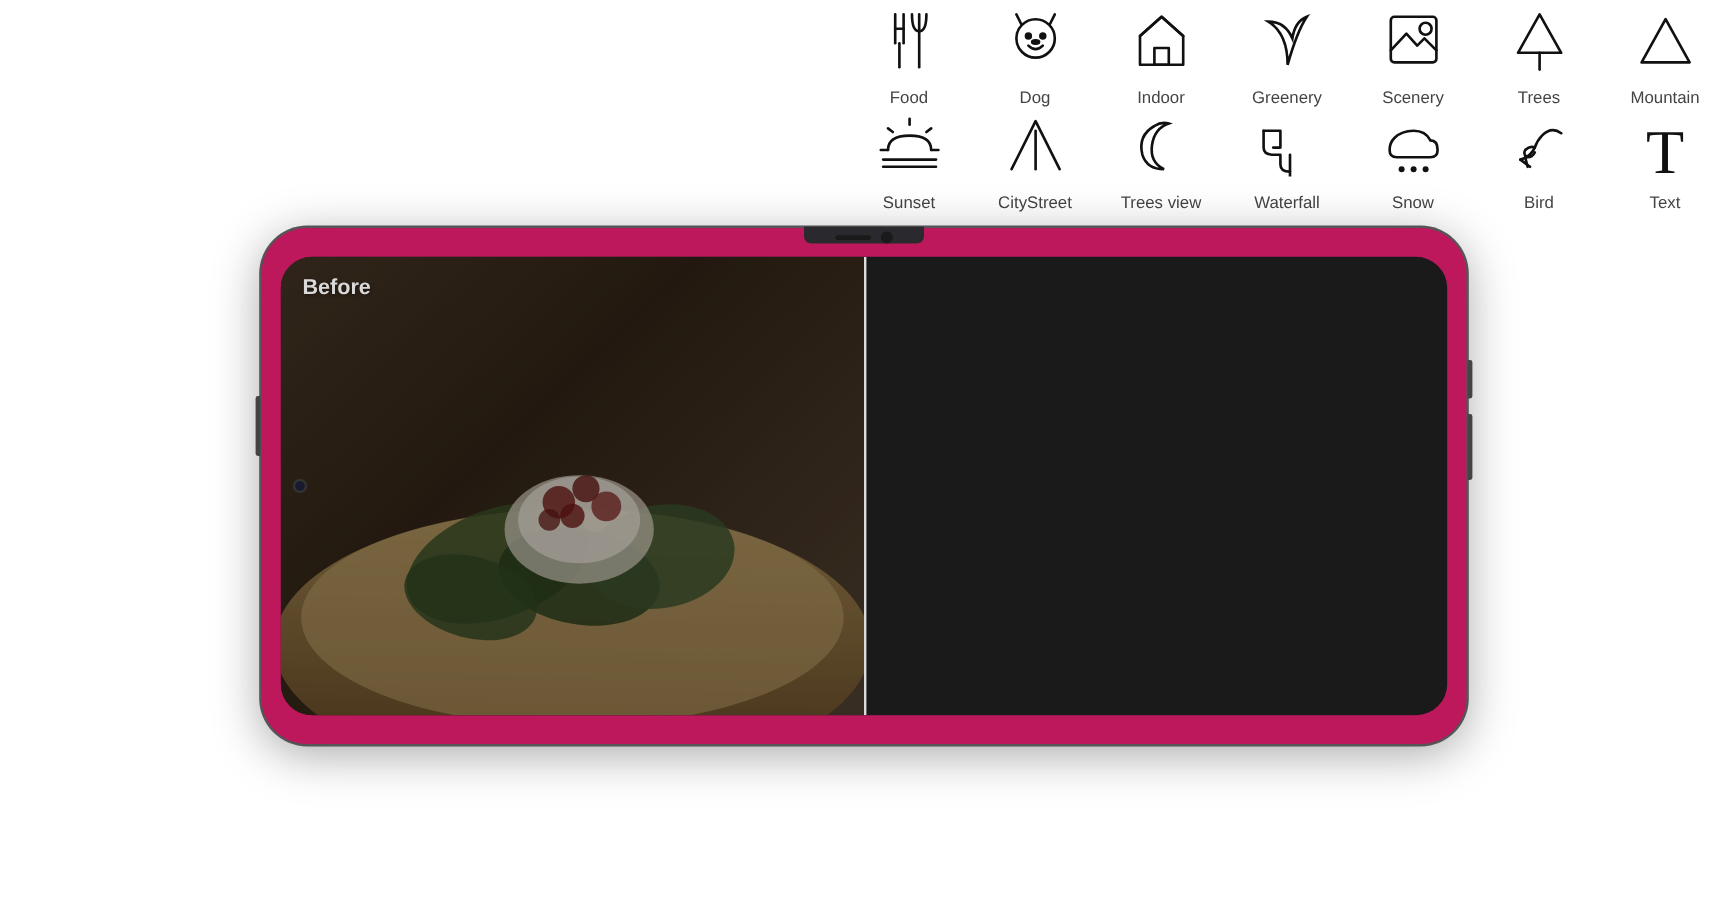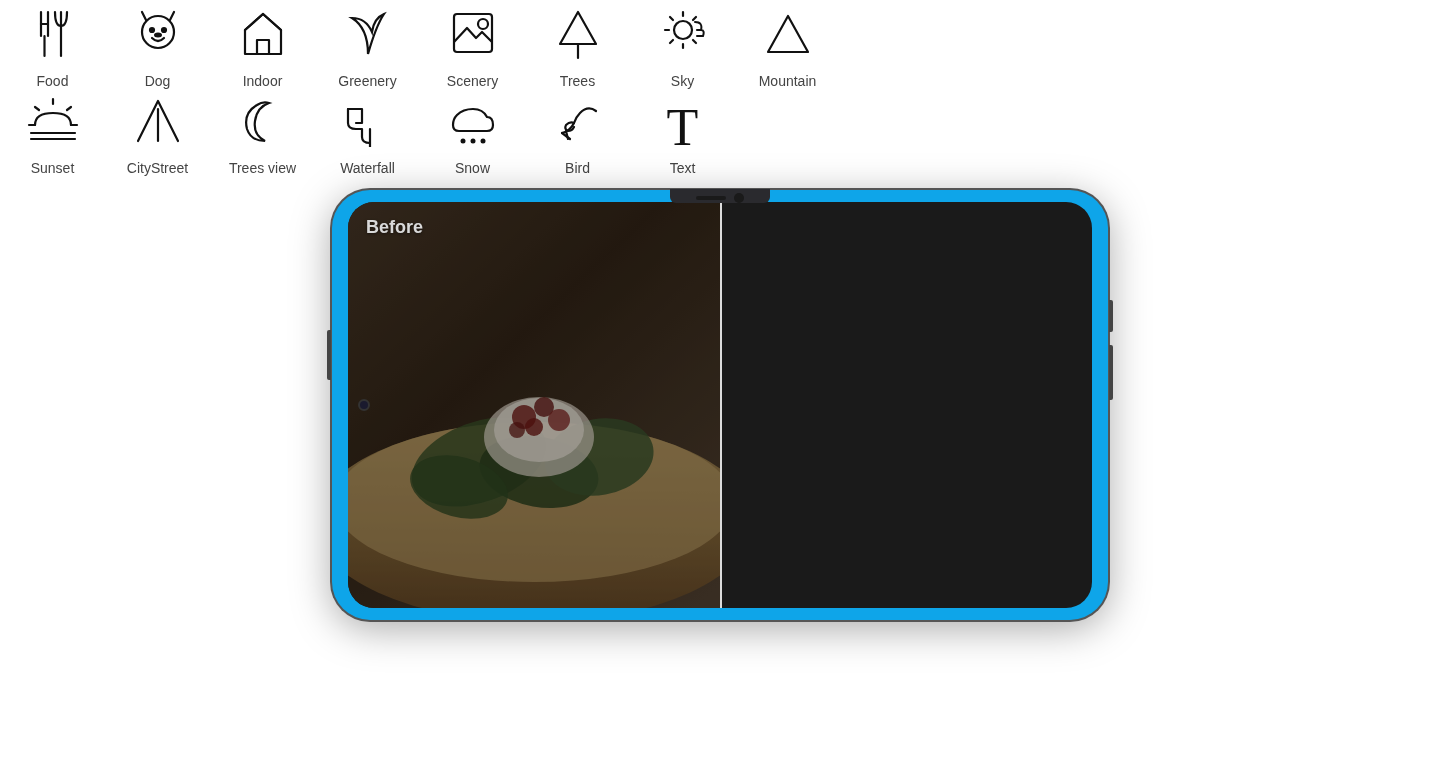--- a/index.html
+++ b/index.html
@@ -9,21 +9,21 @@
       background: #ffffff;
       font-family: 'Arial', sans-serif;
       overflow: hidden;
       position: relative;
     }
 
     
     .icons-section {
       display: flex;
       flex-direction: column;
-      align-items: flex-start;
+      align-items: flex-end;
       padding-top: 8px;
     }
 
     .icon-row {
       display: flex;
       justify-content: center;
       align-items: flex-end;
       gap: 0px;
     }
 
@@ -52,25 +52,25 @@
     
     .phone-container {
       display: flex;
       justify-content: center;
       align-items: center;
       margin-top: 10px;
     }
 
     .phone-outer {
       position: relative;
-      width: 776px;
+      width: 1004px;
       height: 430px;
-      background: #0ea5e9;
+      background: #be185d;
       border-radius: 38px;
-      padding: 12px 16px;
+      padding: 24px 16px;
       box-shadow: 0 0 0 2px #555, 0 8px 40px rgba(0,0,0,0.35);
     }
 
     
     .btn-left {
       position: absolute;
       left: -5px;
       top: 140px;
       width: 4px;
       height: 50px;
@@ -246,37 +246,20 @@
       <div class="icon-item">
         <div class="icon-symbol">
           <svg width="44" height="52" viewBox="0 0 44 52" fill="none" stroke="#111" stroke-width="2.2" stroke-linecap="round" stroke-linejoin="round">
             <polygon points="22,4 40,36 4,36"></polygon>
             <line x1="22" y1="36" x2="22" y2="50"></line>
           </svg>
         </div>
         <span class="icon-label">Trees</span>
       </div>
 
-      <div class="icon-item">
-        <div class="icon-symbol">
-          <svg width="44" height="52" viewBox="0 0 44 52" fill="none" stroke="#111" stroke-width="2.2" stroke-linecap="round">
-            <circle cx="22" cy="22" r="9"></circle>
-            <line x1="22" y1="4" x2="22" y2="8"></line>
-            <line x1="22" y1="36" x2="22" y2="40"></line>
-            <line x1="4" y1="22" x2="8" y2="22"></line>
-            <line x1="36" y1="22" x2="40" y2="22"></line>
-            <line x1="9" y1="9" x2="12" y2="12"></line>
-            <line x1="32" y1="32" x2="35" y2="35"></line>
-            <line x1="35" y1="9" x2="32" y2="12"></line>
-            <line x1="12" y1="32" x2="9" y2="35"></line>
-            <path d="M34 14 Q42 14 40 22 Q44 22 42 28 Q38 28 36 28" stroke-width="2" fill="none"></path>
-          </svg>
-        </div>
-        <span class="icon-label">Sky</span>
-      </div>
 
       <div class="icon-item">
         <div class="icon-symbol">
           <svg width="44" height="52" viewBox="0 0 44 52" fill="none" stroke="#111" stroke-width="2.2" stroke-linecap="round" stroke-linejoin="round">
             <path d="M2 44 L22 8 L42 44 Z"></path>
           </svg>
         </div>
         <span class="icon-label">Mountain</span>
       </div>
     </div>

